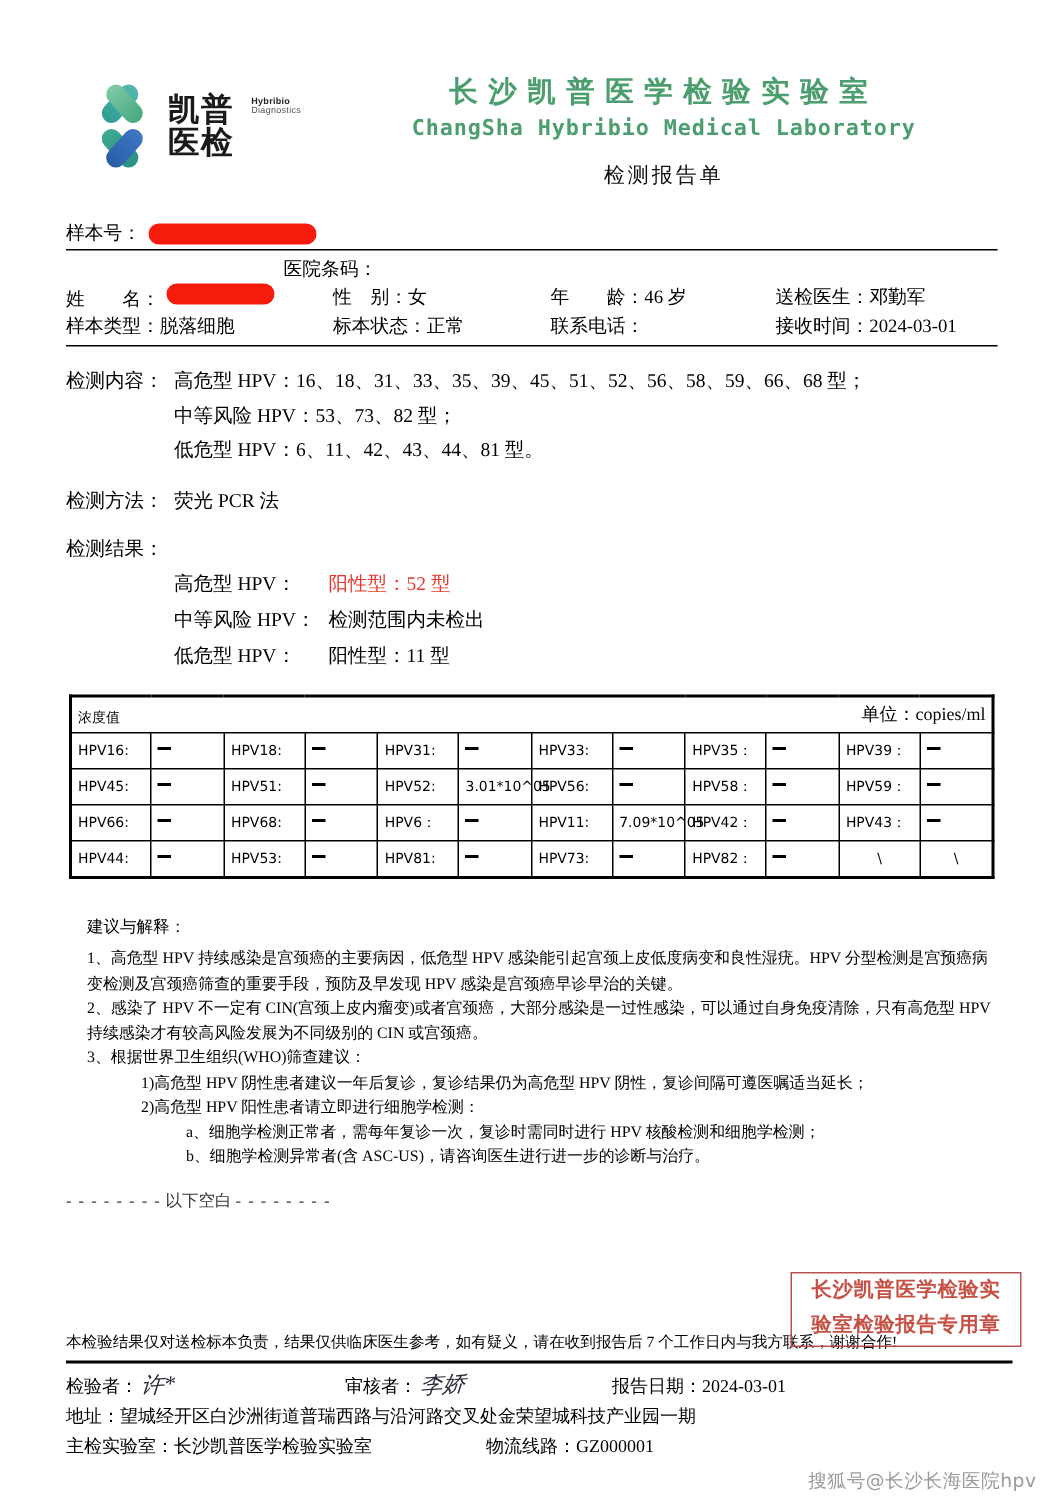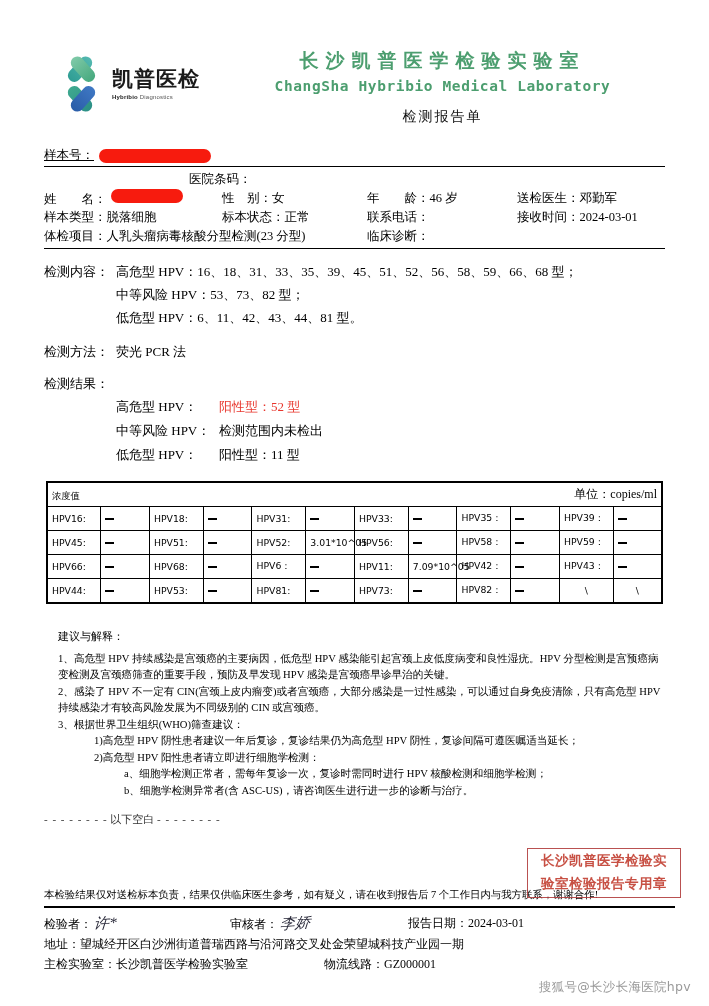--- a/index.html
+++ b/index.html
@@ -52,21 +52,21 @@
     height: 30px;
     left: 19px;
     top: 11px;
     transform-origin: 50% 50%;
   }
   .lb1 { background: linear-gradient(180deg,#53b8b0,#2f9d93); transform: rotate(42deg) translate(-11px,-10px); }
   .lb2 { background: linear-gradient(180deg,#7fc9a8,#46a97e); transform: rotate(-42deg) translate(11px,-10px); }
   .lb3 { background: linear-gradient(180deg,#3fa98f,#2b8f86); transform: rotate(-42deg) translate(-11px,10px); }
   .lb4 { background: linear-gradient(180deg,#3f78c4,#2a5da8); transform: rotate(42deg) translate(11px,10px); }
 
-  .logo-text { display: flex; flex-direction: column; justify-content: center; }
+  .logo-text { display: flex; flex-direction: row; justify-content: center; }
   .logo-cn {
     font-family: "DejaVu Sans", sans-serif;
     font-weight: bold;
     font-size: 21px;
     letter-spacing: 1px;
     color: #1a1a1a;
     line-height: 1.05;
   }
   .logo-en {
     font-family: "Liberation Sans", sans-serif;
@@ -111,21 +111,20 @@
 
   
   .content { margin: 0 44px; }
 
   .sample-row {
     display: flex;
     align-items: center;
     font-size: 12.5px;
     padding-bottom: 2px;
     border-bottom: 1.6px solid #000;
-    text-decoration: underline;
   }
   .redact {
     background: #f71b0e;
     border-radius: 9px;
     height: 14px;
     display: inline-block;
   }
   .redact-sample { width: 112px; margin-left: 5px; }
   .redact-name   { width: 72px; margin-left: 4px; }
 
@@ -323,25 +322,20 @@
       </div>
 
 
       <div class="info-line">
         <div class="c1"><span class="lbl">样本类型：</span><span class="val">脱落细胞</span></div>
         <div class="c2"><span class="lbl">标本状态：</span><span class="val">正常</span></div>
         <div class="c3"><span class="lbl">联系电话：</span><span class="val"></span></div>
         <div class="c4"><span class="lbl">接收时间：</span><span class="val">2024-03-01</span></div>
       </div>
 
-      <div class="info-line">
-        <div class="c1" style="width:323px"><span class="lbl">体检项目：</span><span class="val">人乳头瘤病毒核酸分型检测(23 分型)</span></div>
-        <div class="c3"><span class="lbl">临床诊断：</span><span class="val"></span></div>
-        <div class="c4"></div>
-      </div>
 
     </div>
 
     <div class="block sec">
       <div class="sec-row">
         <div class="sec-key">检测内容：</div>
         <div class="sec-body">高危型 HPV：16、18、31、33、35、39、45、51、52、56、58、59、66、68 型；</div>
       </div>
       <div class="indent">中等风险 HPV：53、73、82 型；</div>
       <div class="indent">低危型 HPV：6、11、42、43、44、81 型。</div>

